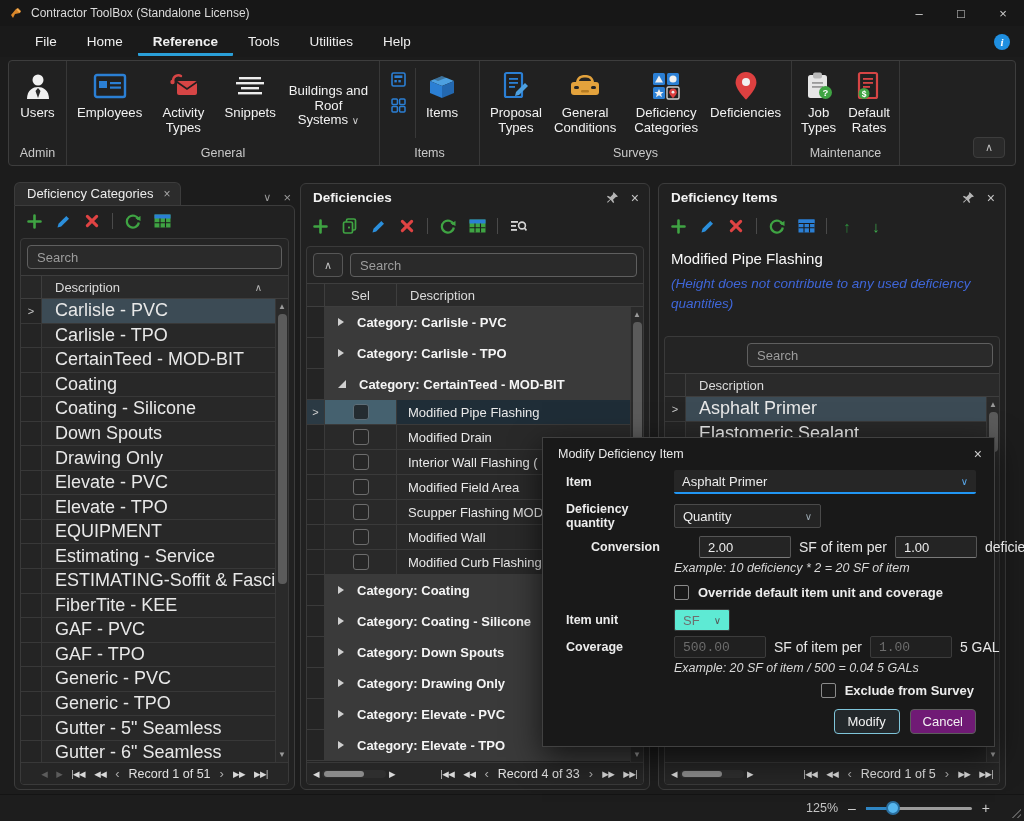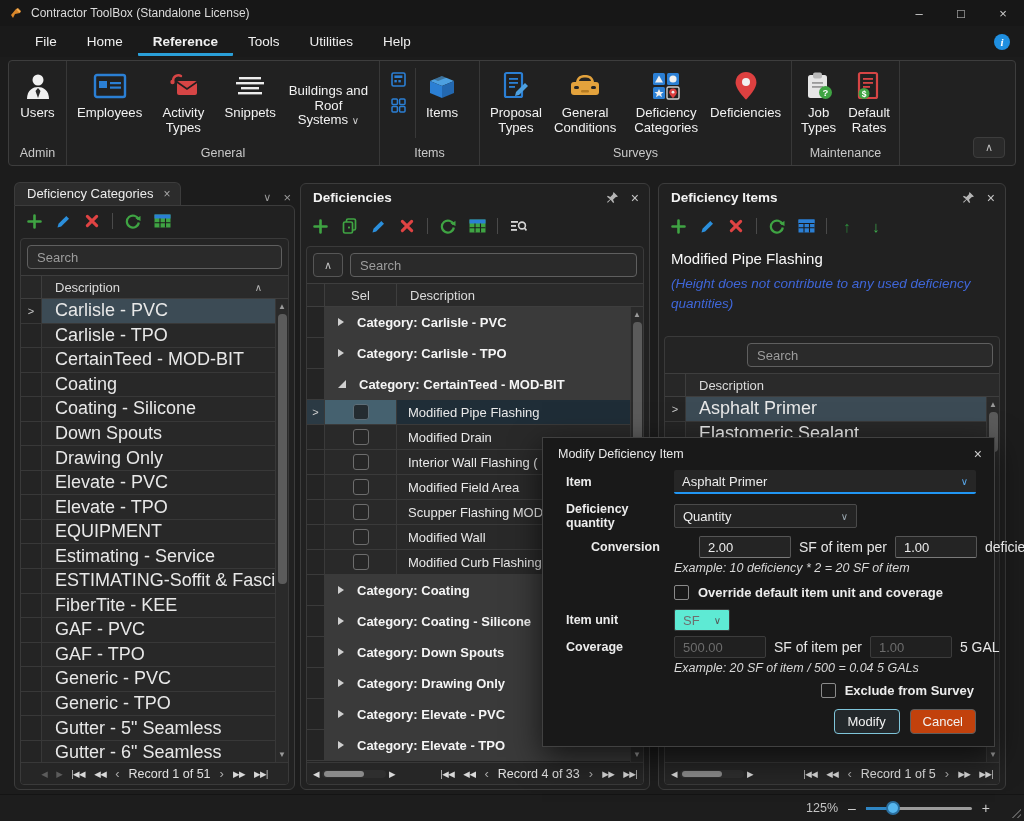--- a/index.html
+++ b/index.html
@@ -129,29 +129,29 @@
   .flabel { width:108px; flex-shrink:0; font-size:12.5px; font-weight:bold; color:#ececec; }
   .combo { height:24px; background:#242424; border:1px solid #4a4a4a; border-radius:2px; display:flex;
     align-items:center; padding:0 8px; font-size:13px; color:#ececec; }
   .combo .chev { margin-left:auto; font-size:10px; color:#9aa7b0; }
   .combo.focus { border:none; border-bottom:2px solid #2196f3; background:#262626; }
   .combo.focus .chev { color:#58a6e8; }
   .combo.disabled { color:#6e6e6e; border-color:#3a3a3a; background:#5eead4; }
   .combo.disabled .chev { color:#555; }
   .tinput { height:22px; background:#242424; border:1px solid #555; border-bottom:1px solid #7a7a7a;
     border-radius:2px; color:#ececec; font-size:13px; padding:0 8px; font-family:inherit; outline:none; }
-  .tinput:disabled { color:#6c6c6c; background:#202020; border-color:#3c3c3c; }
+  .tinput:disabled { color:#6c6c6c; background:#202020; border-color:#3c3c3c;font-family:Liberation Mono, monospace; }
   .ftext { font-size:14px; color:#e6e6e6; margin:0 8px; white-space:nowrap; }
   .fexample { margin-left:108px; font-size:12.5px; font-style:italic; color:#d8d8d8; }
   .dcheck { width:15px; height:15px; border:1px solid #8a8a8a; border-radius:2px; background:transparent; flex-shrink:0; }
   .dchecklabel { font-size:13px; font-weight:bold; color:#ececec; margin-left:9px; white-space:nowrap; }
   .dlg-btn { height:25px; min-width:66px; border-radius:4px; font-size:13px; color:#f2f2f2;
     display:flex; align-items:center; justify-content:center; padding:0 12px; }
   .dlg-btn.primary { background:#23282b; border:1px solid #7fc5da; }
-  .dlg-btn.plain { background:#c2410c; border:1px solid #5d5d5d; }
+  .dlg-btn.plain { background:#701a75; border:1px solid #5d5d5d; }
   
   .statusbar { position:absolute; left:0; top:794px; width:1024px; height:27px; background:#1d1d1d;
     border-top:1px solid #141414; display:flex; align-items:center; }
   .zoomctl { margin-left:auto; margin-right:34px; display:flex; align-items:center; gap:10px; color:#c3c3c3; }
   .zoom-label { font-size:12.5px; }
   .zslider { width:106px; height:3px; background:#9c9c9c; position:relative; border-radius:2px; }
   .zfill { position:absolute; left:0; top:0; height:3px; width:26px; background:#2f86c4; }
   .zthumb { position:absolute; left:20px; top:-5.5px; width:14px; height:14px; border-radius:50%;
     background:#56b6ee; border:2px solid #2a6e9e; }
   .zpm { font-size:14px; color:#cdcdcd; }
@@ -962,21 +962,21 @@
   <div class="dlg-form">
     <div class="frow" style="margin-bottom:8px;">
       <div class="flabel">Item</div>
       <div class="combo focus" style="flex:1;">
         <span>Asphalt Primer</span>
         <span class="chev">∨</span>
       </div>
     </div>
     <div class="frow" style="margin-bottom:6px;">
       <div class="flabel">Deficiency quantity</div>
-      <div class="combo" style="width:183px;">
+      <div class="combo" style="width:147px;">
         <span>Quantity</span>
         <span class="chev">∨</span>
       </div>
     </div>
     <div class="frow" style="margin-bottom:3px;margin-left:25px;">
       <div class="flabel">Conversion</div>
       <input class="tinput" style="width: 92px;" value="2.00">
       <span class="ftext">SF of item per</span>
       <input class="tinput" style="width: 82px;" value="1.00">
       <span class="ftext">deficiency</span>

